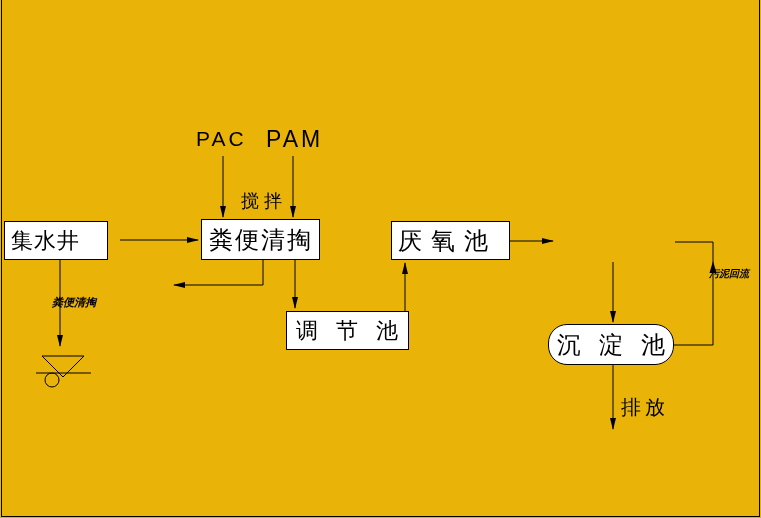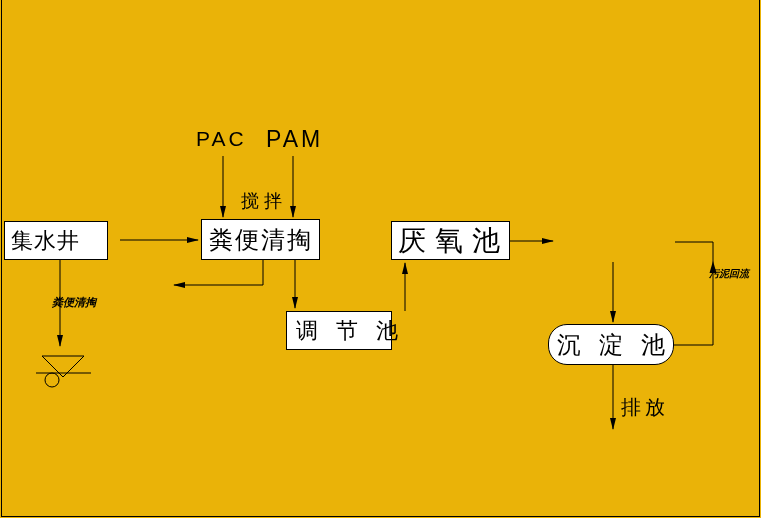--- a/index.html
+++ b/index.html
@@ -83,23 +83,23 @@
   </svg>
 
   <div class="lbl" style="left:196px; top:128px; font-size:21px; letter-spacing:3px;">PAC</div>
   <div class="lbl" style="left:266px; top:128px; font-size:23px; letter-spacing:3px;">PAM</div>
   <div class="lbl" style="left:241px; top:192px; font-size:18px; letter-spacing:5px;">搅拌</div>
 
   <div class="node" style="left:4px; top:221px; width:104px; height:39px; padding-left:6px; font-size:22px; letter-spacing:1px;text-align:center;">集水井</div>
 
   <div class="node" style="left:201px; top:219px; width:119px; height:41px; padding-left:7px; font-size:24px; letter-spacing:2px;">粪便清掏</div>
 
-  <div class="node" style="left:286px; top:311px; width:106px; height:39px; padding-left:9px; font-size:22px; letter-spacing:18px;">调节池</div>
+  <div class="node" style="left:286px; top:311px; width:123px; height:39px; padding-left:9px; font-size:22px; letter-spacing:18px;">调节池</div>
 
-  <div class="node" style="left:391px; top:221px; width:119px; height:39px; padding-left:6px; font-size:28px; letter-spacing:9px;">厌氧池</div>
+  <div class="node" style="left:391px; top:221px; width:119px; height:39px; padding-left:6px; font-size:24px; letter-spacing:9px;">厌氧池</div>
 
 
   <div class="node" style="left:548px; top:324px; width:126px; height:41px; padding-left:8px; font-size:24px; letter-spacing:18px;border-radius:19px;">沉淀池</div>
 
   <div class="lbl lbl-small" style="left:52px; top:297px;">粪便清掏</div>
 
   <div class="lbl lbl-small" style="left:709px; top:269px; font-size:10px;">污泥回流</div>
 
   <div class="lbl" style="left:621px; top:369px; font-size:20px; letter-spacing:4px;margin-top:28px;">排放</div>
 

